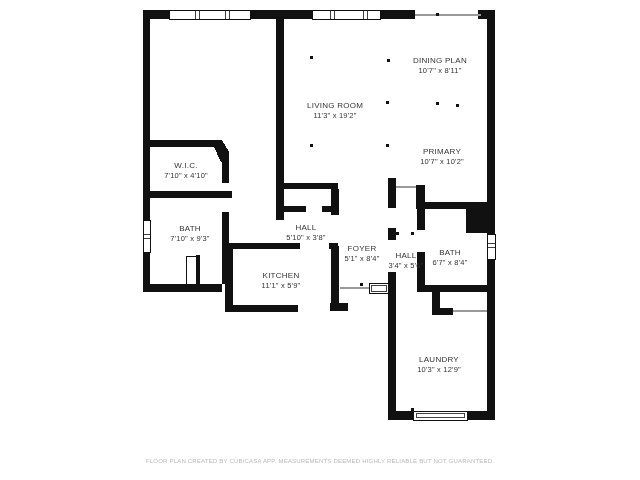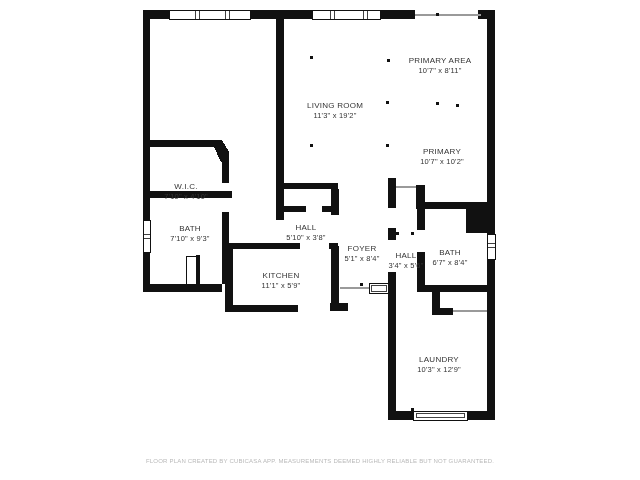--- a/index.html
+++ b/index.html
@@ -149,28 +149,28 @@
       <rect class="tk" x="487" y="359" width="2.5" height="2.5"></rect>
       <rect class="tk" x="411" y="408" width="2.5" height="2.5"></rect>
     </g>
   </svg>
 
   <div class="room-label" style="left:335px;top:110px;">
     <span class="room-name">LIVING ROOM</span>
     <span class="room-dims">11'3" x 19'2"</span>
   </div>
   <div class="room-label" style="left:440px;top:65px;">
-    <span class="room-name">PRIMARY AREA</span>
+    <span class="room-name">DINING PLAN</span>
     <span class="room-dims">10'7" x 8'11"</span>
   </div>
   <div class="room-label" style="left:442px;top:156px;">
     <span class="room-name">PRIMARY</span>
     <span class="room-dims">10'7" x 10'2"</span>
   </div>
-  <div class="room-label" style="left:186px;top:170px;margin-top:21px;">
+  <div class="room-label" style="left:186px;top:170px;">
     <span class="room-name">W.I.C.</span>
     <span class="room-dims">7'10" x 4'10"</span>
   </div>
   <div class="room-label" style="left:190px;top:233px;">
     <span class="room-name">BATH</span>
     <span class="room-dims">7'10" x 9'3"</span>
   </div>
   <div class="room-label" style="left:306px;top:232px;">
     <span class="room-name">HALL</span>
     <span class="room-dims">5'10" x 3'8"</span>

